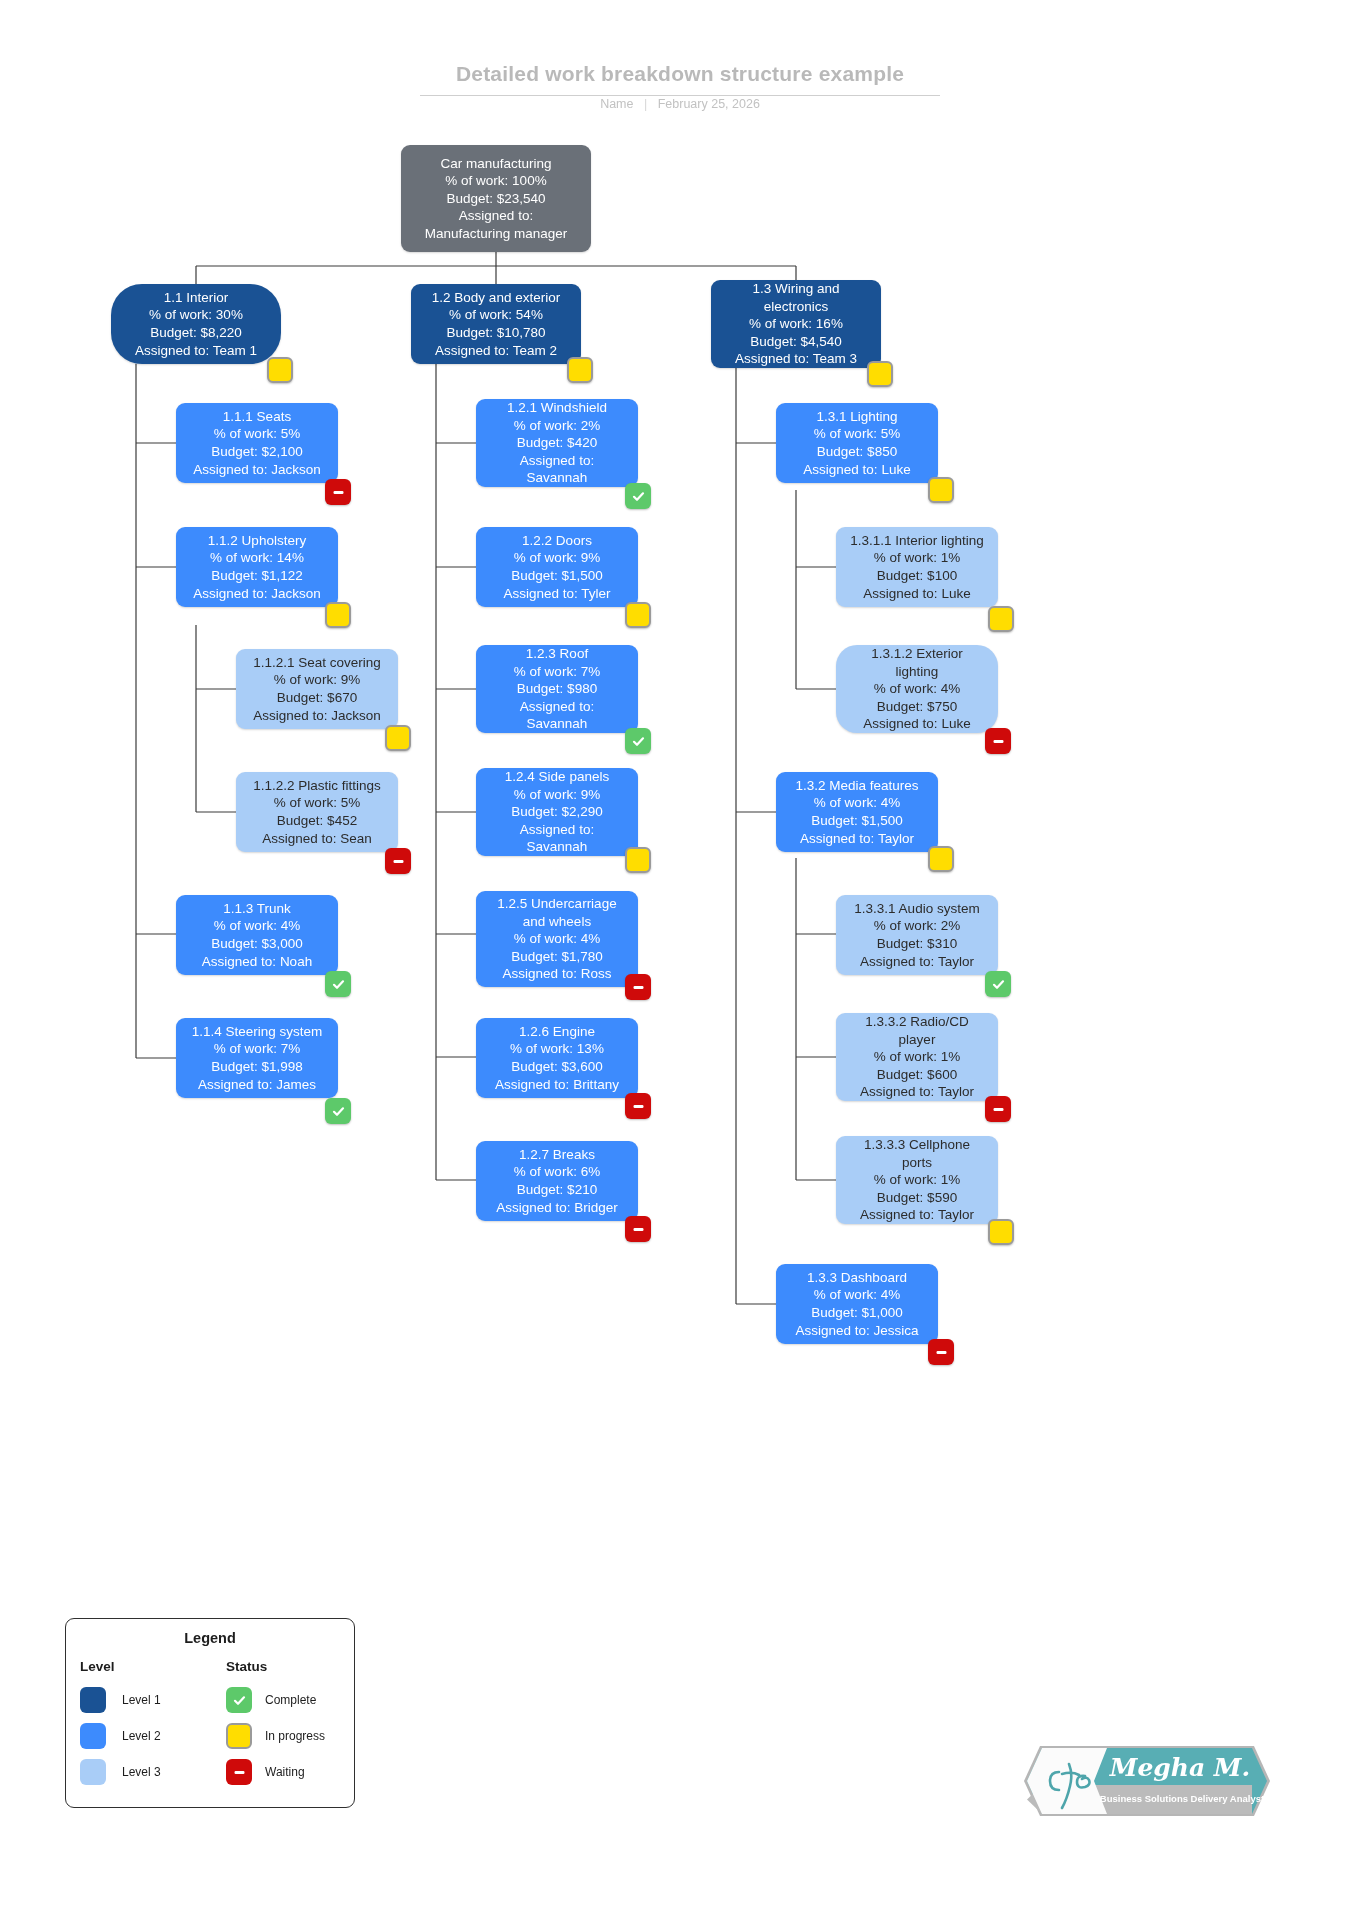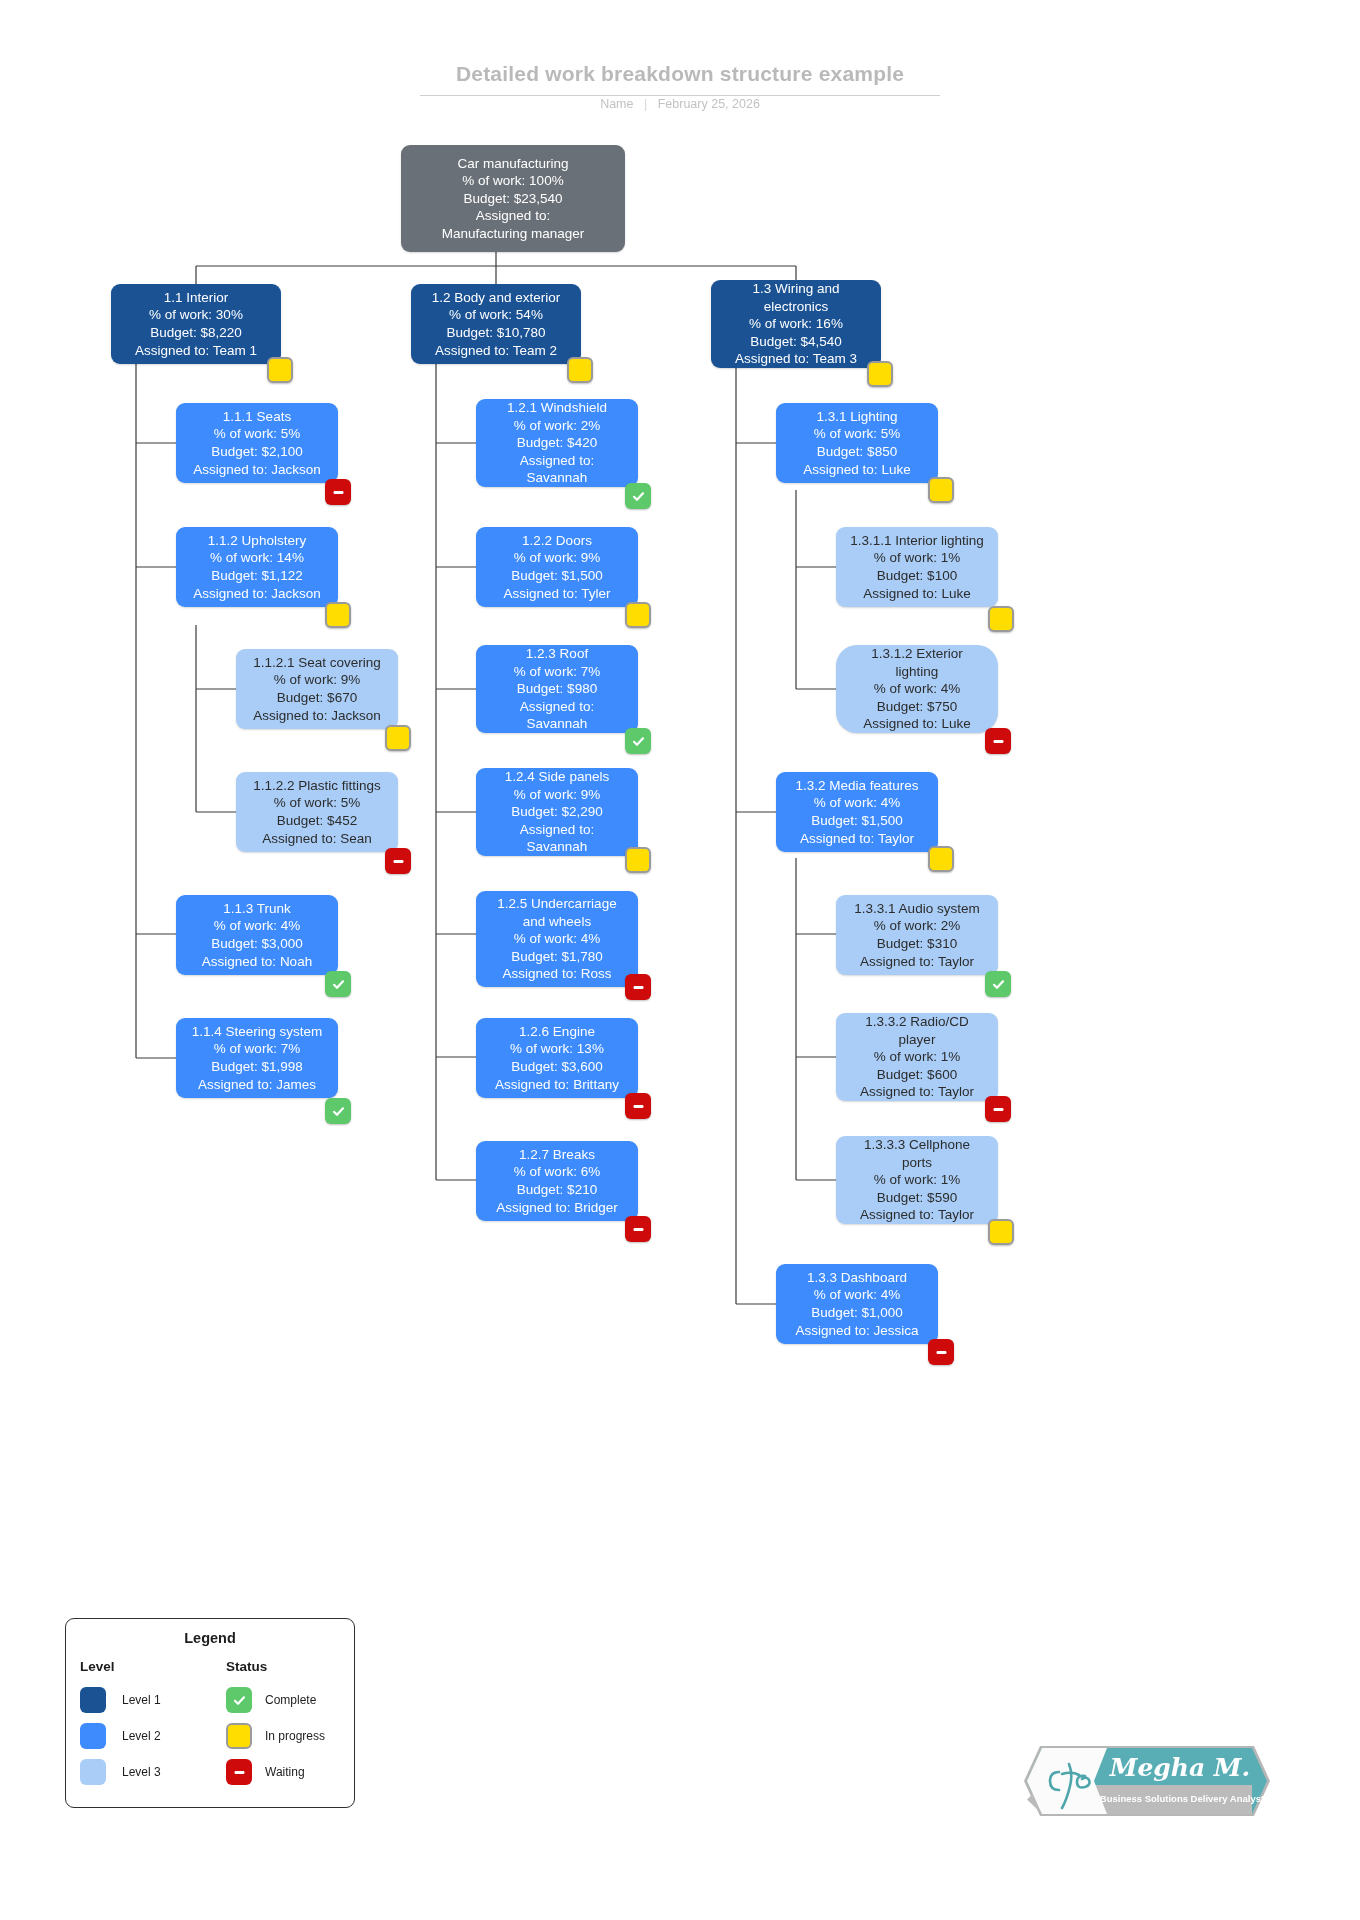--- a/index.html
+++ b/index.html
@@ -137,29 +137,29 @@
     <line x1="796" y1="490" x2="796" y2="689"></line>
     <path d="M796 567 h40"></path>
     <path d="M796 689 h40"></path>
 
     <line x1="796" y1="858" x2="796" y2="1180"></line>
     <path d="M796 934 h40"></path>
     <path d="M796 1057 h40"></path>
     <path d="M796 1180 h40"></path>
   </svg>
 
-  <div class="node lvl0" style="left:401px; top:145px; width:224px; height:107px;">
+  <div class="node lvl0" style="left:401px; top:145px; width:190px; height:107px;">
     <span class="ln">Car manufacturing</span>
     <span class="ln">% of work: 100%</span>
     <span class="ln">Budget: $23,540</span>
     <span class="ln">Assigned to:
 Manufacturing manager</span>
   </div>
 
-  <div class="node lvl1" style="left:111px; top:284px; width:170px; height:80px;">
+  <div class="node lvl1" style="left:111px; top:284px; width:170px; height:80px;border-radius:31px;">
     <span class="ln">1.1 Interior</span>
     <span class="ln">% of work: 30%</span>
     <span class="ln">Budget: $8,220</span>
     <span class="ln">Assigned to: Team 1</span>
   </div>
   <div class="badge inprogress" style="left:267px; top:357px;">
     <svg width="14" height="14" viewBox="0 0 14 14"></svg>
   </div>
 
   <div class="node lvl1" style="left:411px; top:284px; width:170px; height:80px;justify-content:center;">

